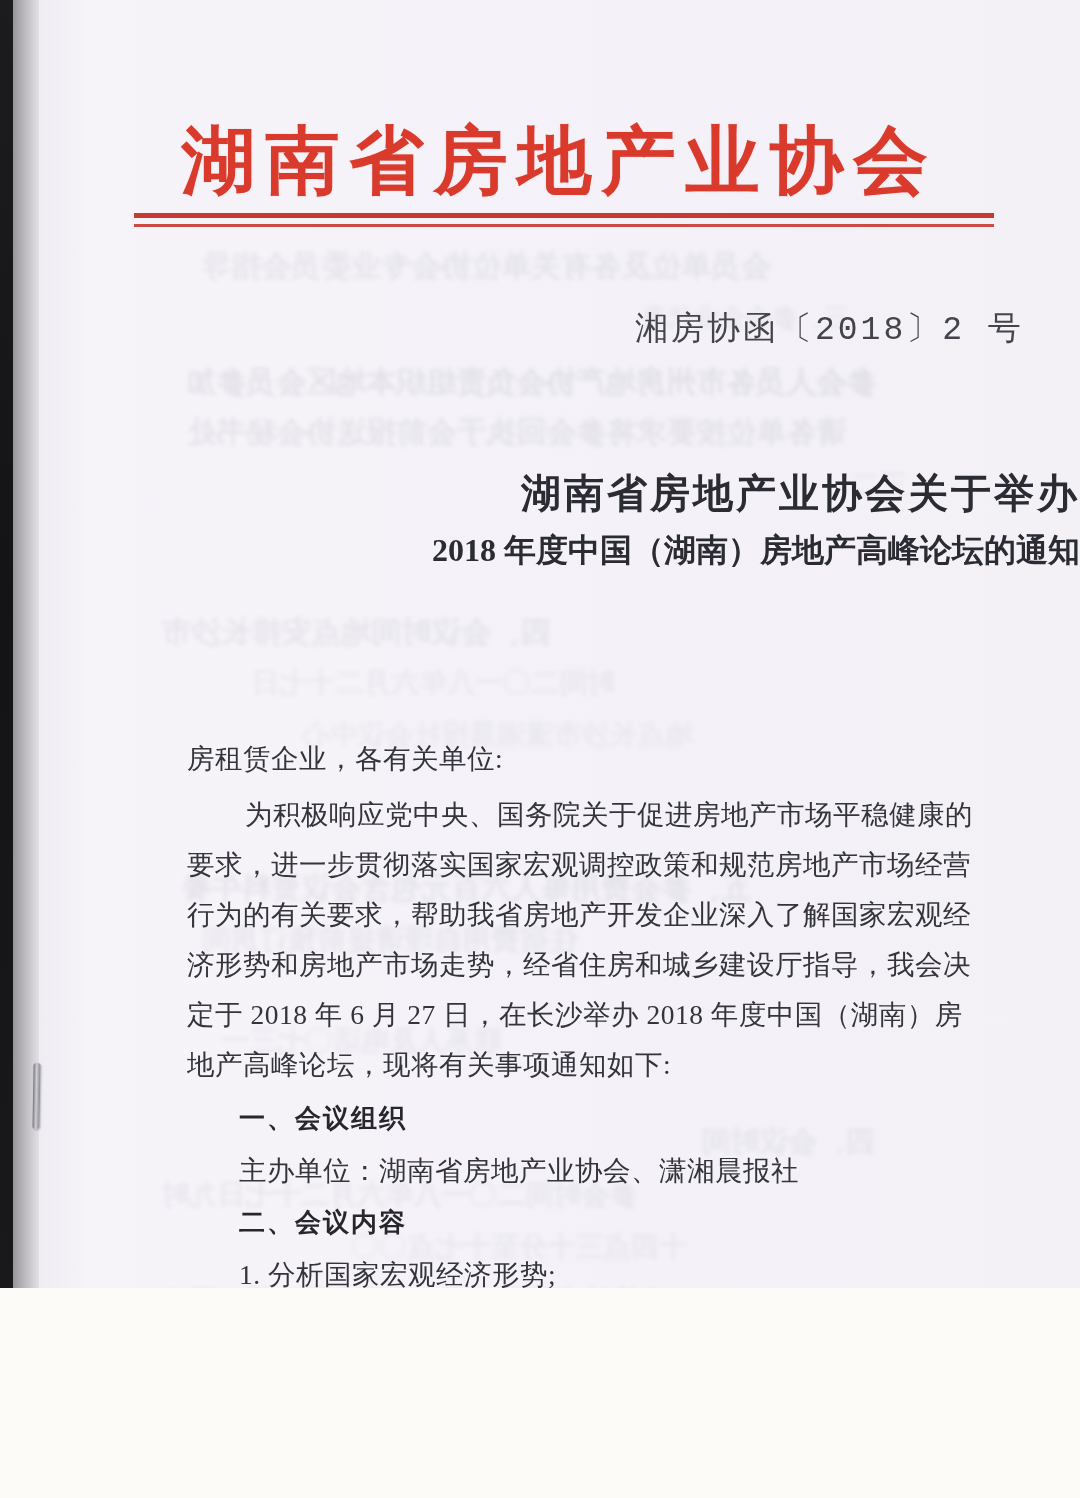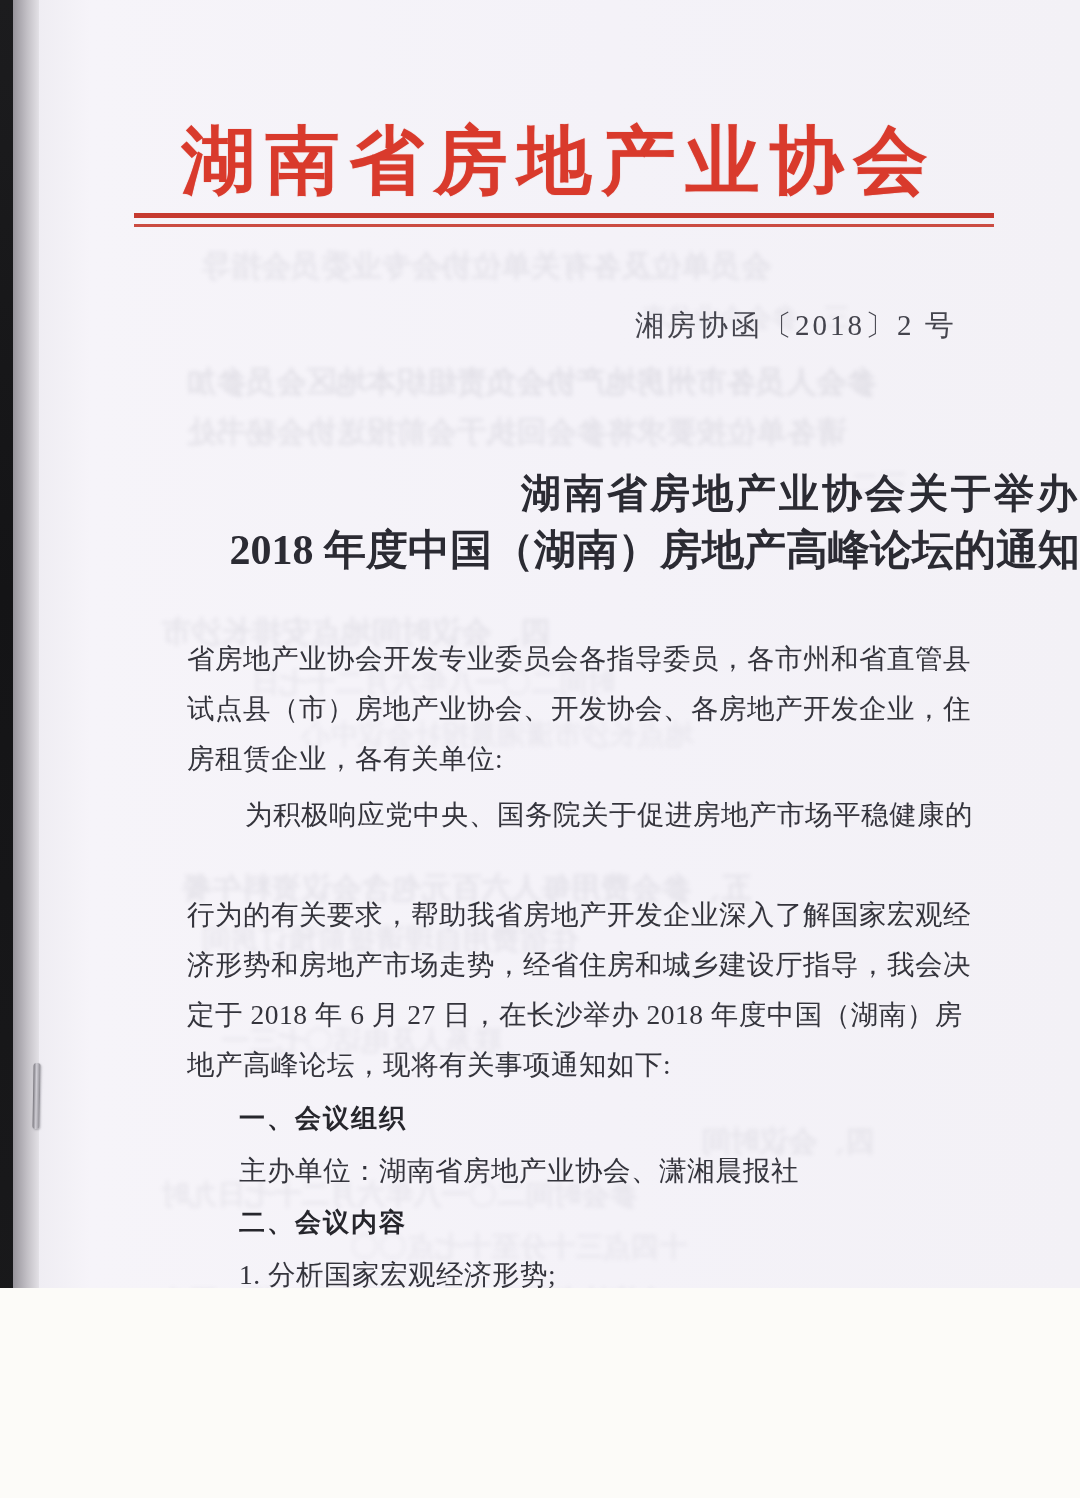--- a/index.html
+++ b/index.html
@@ -16,26 +16,26 @@
   .ghost{position:absolute;white-space:nowrap;color:#7e7d8c;filter:blur(2.3px);
         transform:scaleX(-1);font-weight:bold;pointer-events:none;
         font-family:"Liberation Serif","DejaVu Serif",serif;}
   
   .letterhead{position:absolute;left:0;top:112px;width:100%;text-align:center;
         font-size:74px;font-weight:900;color:#d93a2c;letter-spacing:10px;
         text-shadow:0 0 1px rgba(210,55,40,.55);}
   .rule{position:absolute;left:95px;width:860px;}
   .rule-thick{height:5px;background:#c63a30;}
   .rule-thin{height:3px;background:#cb4c42;}
-  .doc-number{position:absolute;left:596px;top:306px;font-size:29px;color:#44444d;
-        letter-spacing:3px;}
+  .doc-number{position:absolute;left:596px;top:306px;font-size:33px;color:#44444d;
+        letter-spacing:3px;font-family:Liberation Mono, monospace;}
   .title-block{position:absolute;left:0;top:466px;width:100%;text-align:right;
         color:#2b2b33;font-weight:bold;}
   .title-l1{font-size:40px;letter-spacing:3px;line-height:56px;}
-  .title-l2{font-size:42px;letter-spacing:0px;line-height:56px;}
+  .title-l2{font-size:32px;letter-spacing:0px;line-height:56px;}
   .bline{position:absolute;font-size:27.5px;color:#34343c;letter-spacing:0.5px;
         white-space:nowrap;}
   .heading{position:absolute;font-size:26px;font-weight:bold;color:#26262c;
         letter-spacing:2px;white-space:nowrap;
         font-family:"Liberation Sans","DejaVu Sans",sans-serif;}
   .staple{position:absolute;left:33px;top:1063px;width:7px;height:66px;border-radius:3px;
         background:linear-gradient(90deg,#77757c 0%,#cfcdd4 45%,#8e8c93 100%);
         box-shadow:1px 1px 2px rgba(80,80,90,.35);transform:rotate(1deg);}
   .watermark{position:absolute;left:712px;top:1422px;display:flex;align-items:center;gap:8px;}
   .wm-icon{filter:drop-shadow(1.5px 1.5px 0.5px rgba(128,126,138,.7));}
@@ -75,25 +75,24 @@
     <div class="rule rule-thick" style="top:213px"></div>
     <div class="rule rule-thin" style="top:224px"></div>
 
     <div class="doc-number">湘房协函〔2018〕2 号</div>
 
     <div class="title-block">
       <div class="title-l1">湖南省房地产业协会关于举办</div>
       <div class="title-l2">2018 年度中国（湖南）房地产高峰论坛的通知</div>
     </div>
 
-    <div class="bline" style="top:641px;left:148px">省房地产业协会开发专业委员会各指导委员，各市州和省直管县</div>
-    <div class="bline" style="top:691px;left:148px">试点县（市）房地产业协会、开发协会、各房地产开发企业，住</div>
     <div class="bline" style="top:741px;left:148px">房租赁企业，各有关单位:</div>
 
     <div class="bline" style="top:797px;left:206px">为积极响应党中央、国务院关于促进房地产市场平稳健康的</div>
+    <div class="bline" style="top:847px;left:148px">要求，进一步贯彻落实国家宏观调控政策和规范房地产市场经营</div>
     <div class="bline" style="top:947px;left:148px">济形势和房地产市场走势，经省住房和城乡建设厅指导，我会决</div>
     <div class="bline" style="top:897px;left:148px">行为的有关要求，帮助我省房地产开发企业深入了解国家宏观经</div>
     <div class="bline" style="top:997px;left:148px">定于 2018 年 6 月 27 日，在长沙举办 2018 年度中国（湖南）房</div>
     <div class="bline" style="top:1047px;left:148px">地产高峰论坛，现将有关事项通知如下:</div>
 
     <div class="heading" style="top:1101px;left:200px">一、会议组织</div>
     <div class="bline" style="top:1153px;left:200px">主办单位：湖南省房地产业协会、潇湘晨报社</div>
     <div class="heading" style="top:1205px;left:200px">二、会议内容</div>
     <div class="bline" style="top:1257px;left:200px">1. 分析国家宏观经济形势;</div>
 

